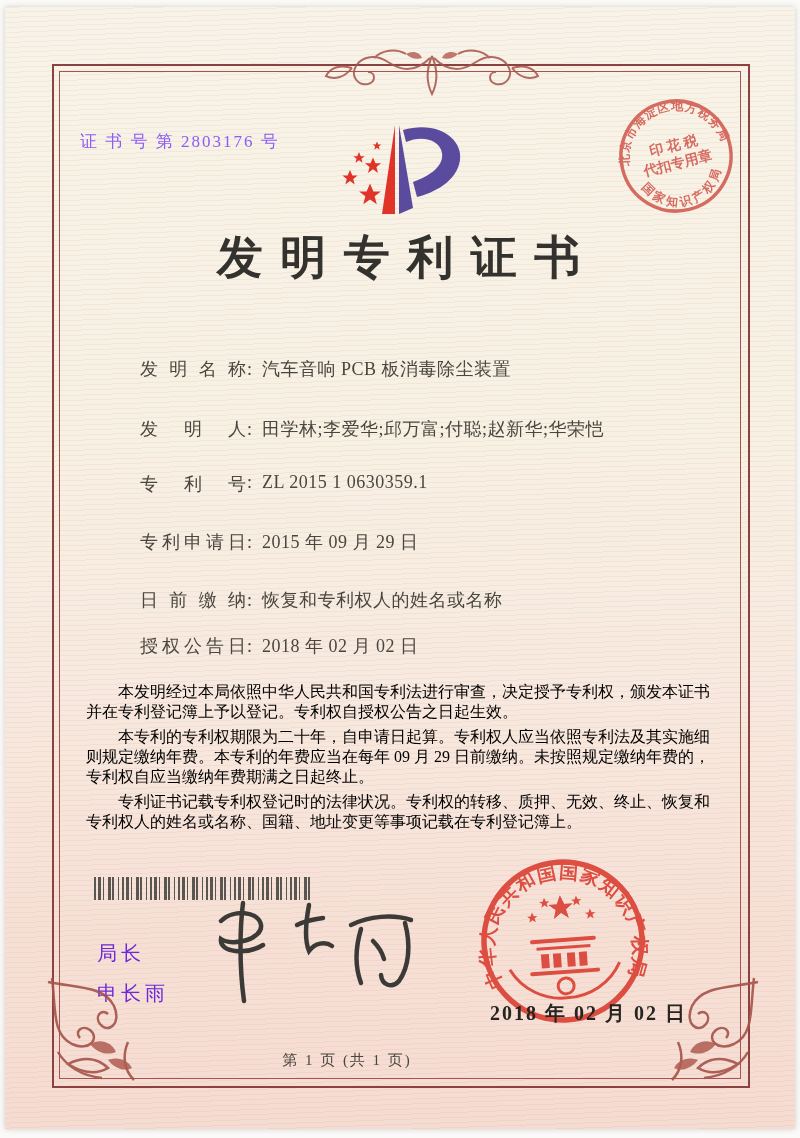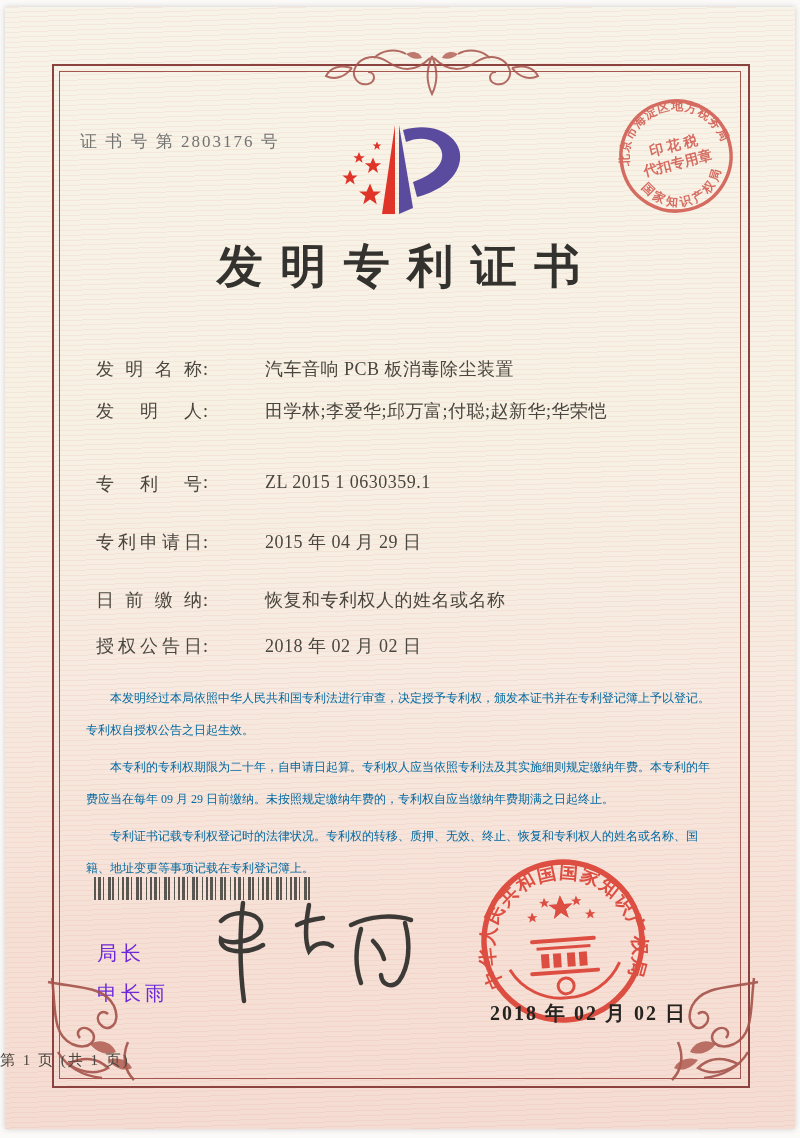--- a/index.html
+++ b/index.html
@@ -7,45 +7,45 @@
         font-family:"Liberation Serif","DejaVu Serif",serif;color:#3a3a36;}
   .paper{position:absolute;left:5px;top:7px;right:5px;bottom:9px;
          background:
            repeating-linear-gradient(178deg, rgba(216,126,108,0.10) 0 1px, rgba(0,0,0,0) 1px 5px),
            linear-gradient(180deg,#f8f3e8 0%,#f7f1e4 38%,#f7e9df 62%,#f6e0d6 82%,#f5dcd2 100%);
          box-shadow:0 0 6px rgba(0,0,0,0.18);}
   .frame-outer{position:absolute;left:52px;top:64px;width:694px;height:1020px;
          border:2.5px solid #8c4340;}
   .frame-inner{position:absolute;left:59px;top:71px;width:680px;height:1006px;
          border:1px solid #a5554e;}
-  .cert-number{position:absolute;left:80px;top:130px;font-size:17px;letter-spacing:2px;color:#737373;}
-  .title{position:absolute;left:0;top:236px;width:800px;text-align:center;
+  .cert-number{position:absolute;left:80px;top:130px;font-size:17px;letter-spacing:2px;color:#8b5cf6;}
+  .title{position:absolute;left:0;top:227px;width:800px;text-align:center;
          font-size:46px;font-weight:700;color:#33322e;letter-spacing:3px;}
   .field-row{position:absolute;left:96px;font-size:18px;color:#4a463f;white-space:nowrap;}
-  .field-label{display:inline-block;width:106px;text-align:justify;text-align-last:justify;vertical-align:top;}
+  .field-label{display:inline-block;width:106px;text-align:justify;text-align-last:justify;vertical-align:top;margin-left:44px;}
   .field-colon{display:inline-block;margin:0 10px 0 1px;}
-  .field-value{letter-spacing:0.5px;margin-left:47px;}
-  .paragraphs{position:absolute;left:86px;top:682px;width:634px;font-size:12px;line-height:32px;color:#0369a1;}
+  .field-value{letter-spacing:0.5px;}
+  .paragraphs{position:absolute;left:86px;top:682px;width:634px;font-size:16px;line-height:20px;color:#000000;}
   .paragraphs p{margin:0 0 5px 0;text-indent:2em;}
   .barcode{position:absolute;left:94px;top:877px;width:217px;height:23px;opacity:.88;
     background:repeating-linear-gradient(90deg,
       #454340 0 2px, transparent 2px 4px,
       #454340 4px 7px, transparent 7px 9px,
       #454340 9px 10px, transparent 10px 14px,
       #454340 14px 17px, transparent 17px 18px,
       #454340 18px 20px, transparent 20px 24px,
       #454340 24px 25px, transparent 25px 28px);}
   .officer{position:absolute;left:97px;top:940px;font-size:20px;color:#6d28d9;letter-spacing:4px;}
   .officer div{margin-bottom:13px;}
   .signature{position:absolute;left:205px;top:895px;}
   .seal{position:absolute;left:468px;top:846px;opacity:.93;transform:rotate(-4deg);}
   .tax-stamp{position:absolute;left:598px;top:78px;opacity:.85;transform:rotate(-14deg);}
   .issue-date{position:absolute;left:490px;top:1000px;font-size:20px;font-weight:700;
          color:#262420;letter-spacing:2px;}
-  .page-footer{position:absolute;left:0;top:1051px;width:694px;
+  .page-footer{position:absolute;left:0;top:1051px;width:694px;text-align:center;
          font-size:15px;color:#4a463f;letter-spacing:2px;}
   .logo{position:absolute;left:333px;top:96px;}
   .ornament-top{position:absolute;left:322px;top:40px;}
   .ornament-bl{position:absolute;left:38px;top:972px;}
   .ornament-br{position:absolute;left:648px;top:972px;transform:scaleX(-1);}
 </style>
 </head>
 <body>
 
 <div class="page">
@@ -103,28 +103,28 @@
     <text x="78" y="90" text-anchor="middle" font-size="14" font-weight="700" fill="#d0554a">代扣专用章</text>
   </svg>
 
   <div class="cert-number">证 书 号 第 2803176 号</div>
 
   <div class="title">发 明 专 利 证 书</div>
 
   <div class="field-row" style="top:357px">
     <span class="field-label">发明名称</span><span class="field-colon">:</span><span class="field-value">汽车音响 PCB 板消毒除尘装置</span>
   </div>
-  <div class="field-row" style="top:399px">
+  <div class="field-row" style="top:417px">
     <span class="field-label">发明人</span><span class="field-colon">:</span><span class="field-value">田学林;李爱华;邱万富;付聪;赵新华;华荣恺</span>
   </div>
   <div class="field-row" style="top:472px">
     <span class="field-label">专利号</span><span class="field-colon">:</span><span class="field-value">ZL 2015 1 0630359.1</span>
   </div>
   <div class="field-row" style="top:530px">
-    <span class="field-label">专利申请日</span><span class="field-colon">:</span><span class="field-value">2015 年 04 月 29 日</span>
+    <span class="field-label">专利申请日</span><span class="field-colon">:</span><span class="field-value">2015 年 09 月 29 日</span>
   </div>
   <div class="field-row" style="top:588px">
     <span class="field-label">日前缴纳</span><span class="field-colon">:</span><span class="field-value">恢复和专利权人的姓名或名称</span>
   </div>
   <div class="field-row" style="top:634px">
     <span class="field-label">授权公告日</span><span class="field-colon">:</span><span class="field-value">2018 年 02 月 02 日</span>
   </div>
 
   <div class="paragraphs">
     <p>本发明经过本局依照中华人民共和国专利法进行审查，决定授予专利权，颁发本证书并在专利登记簿上予以登记。专利权自授权公告之日起生效。</p>

